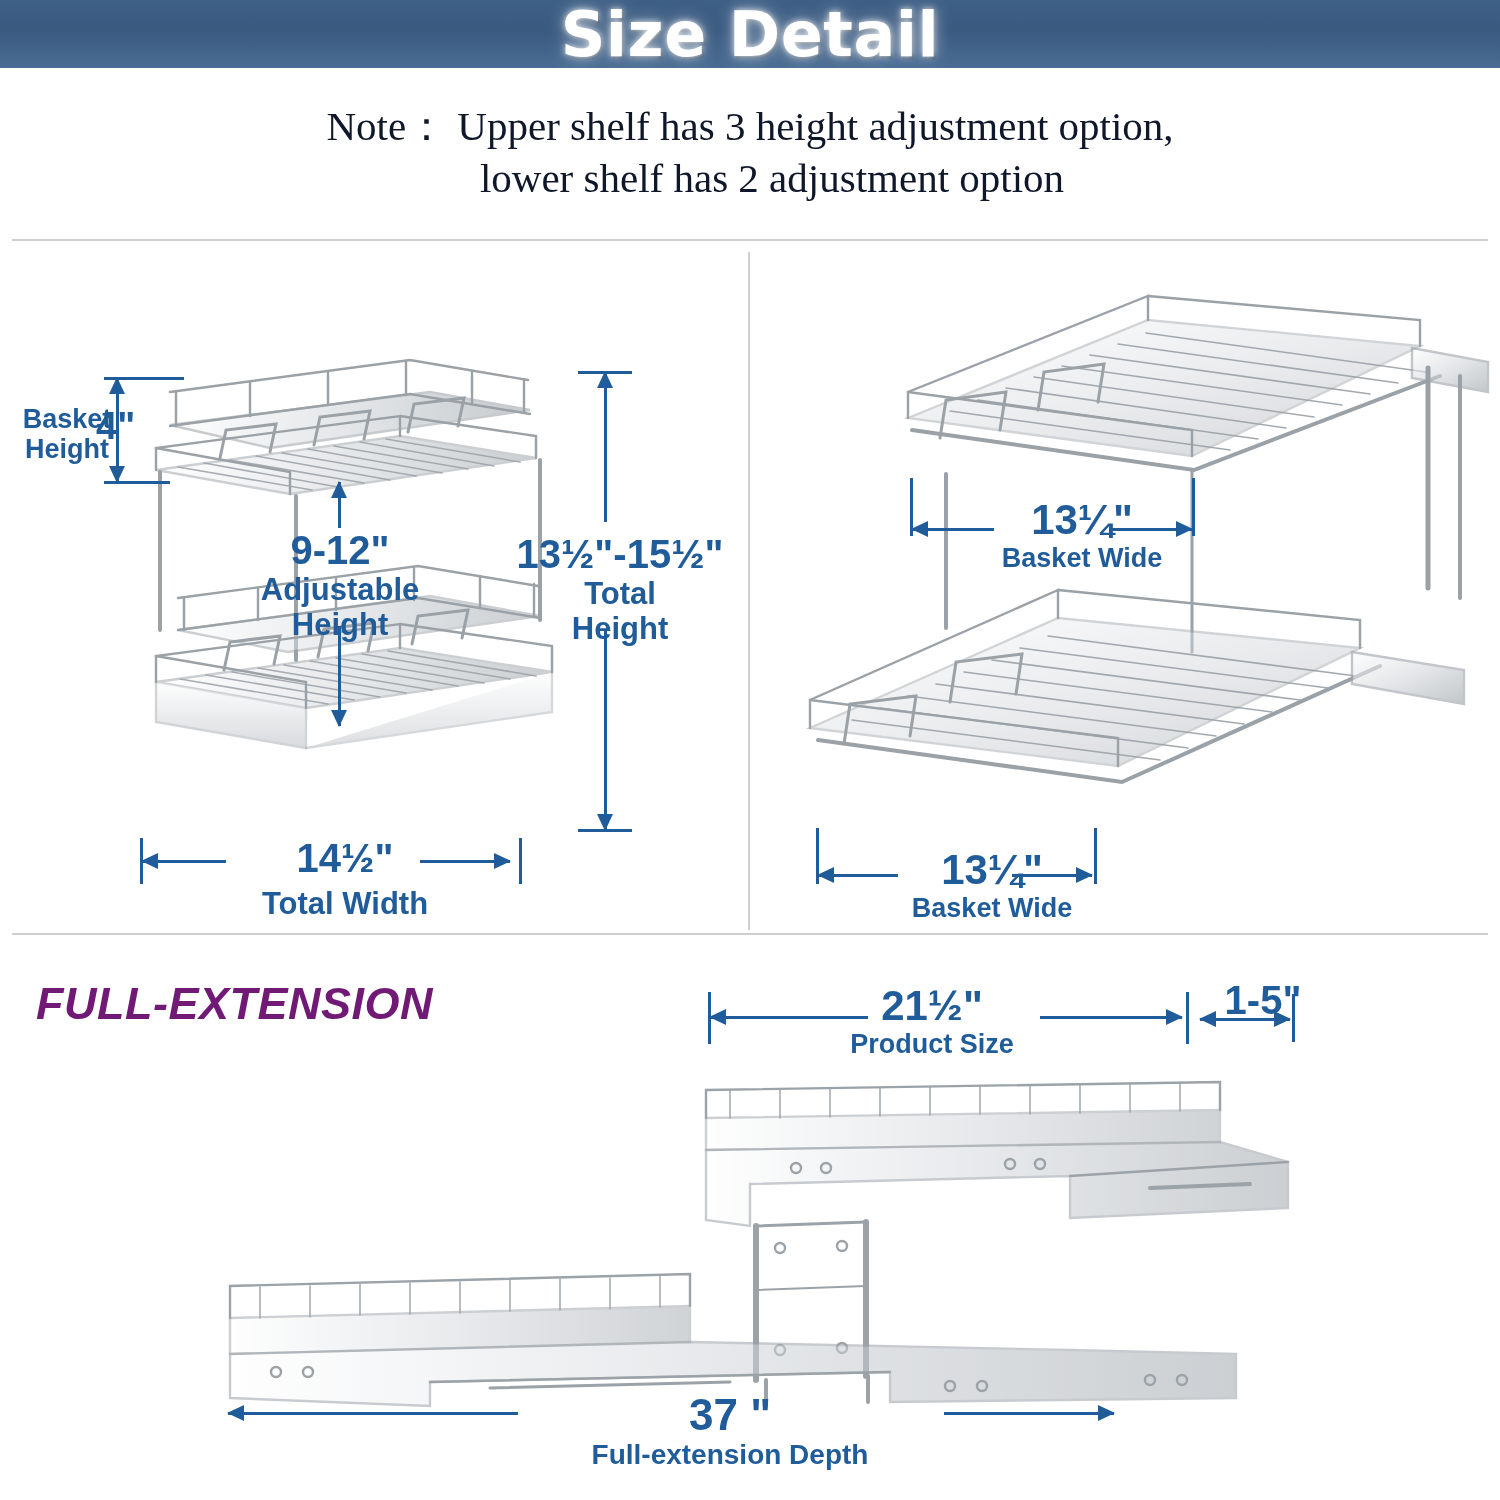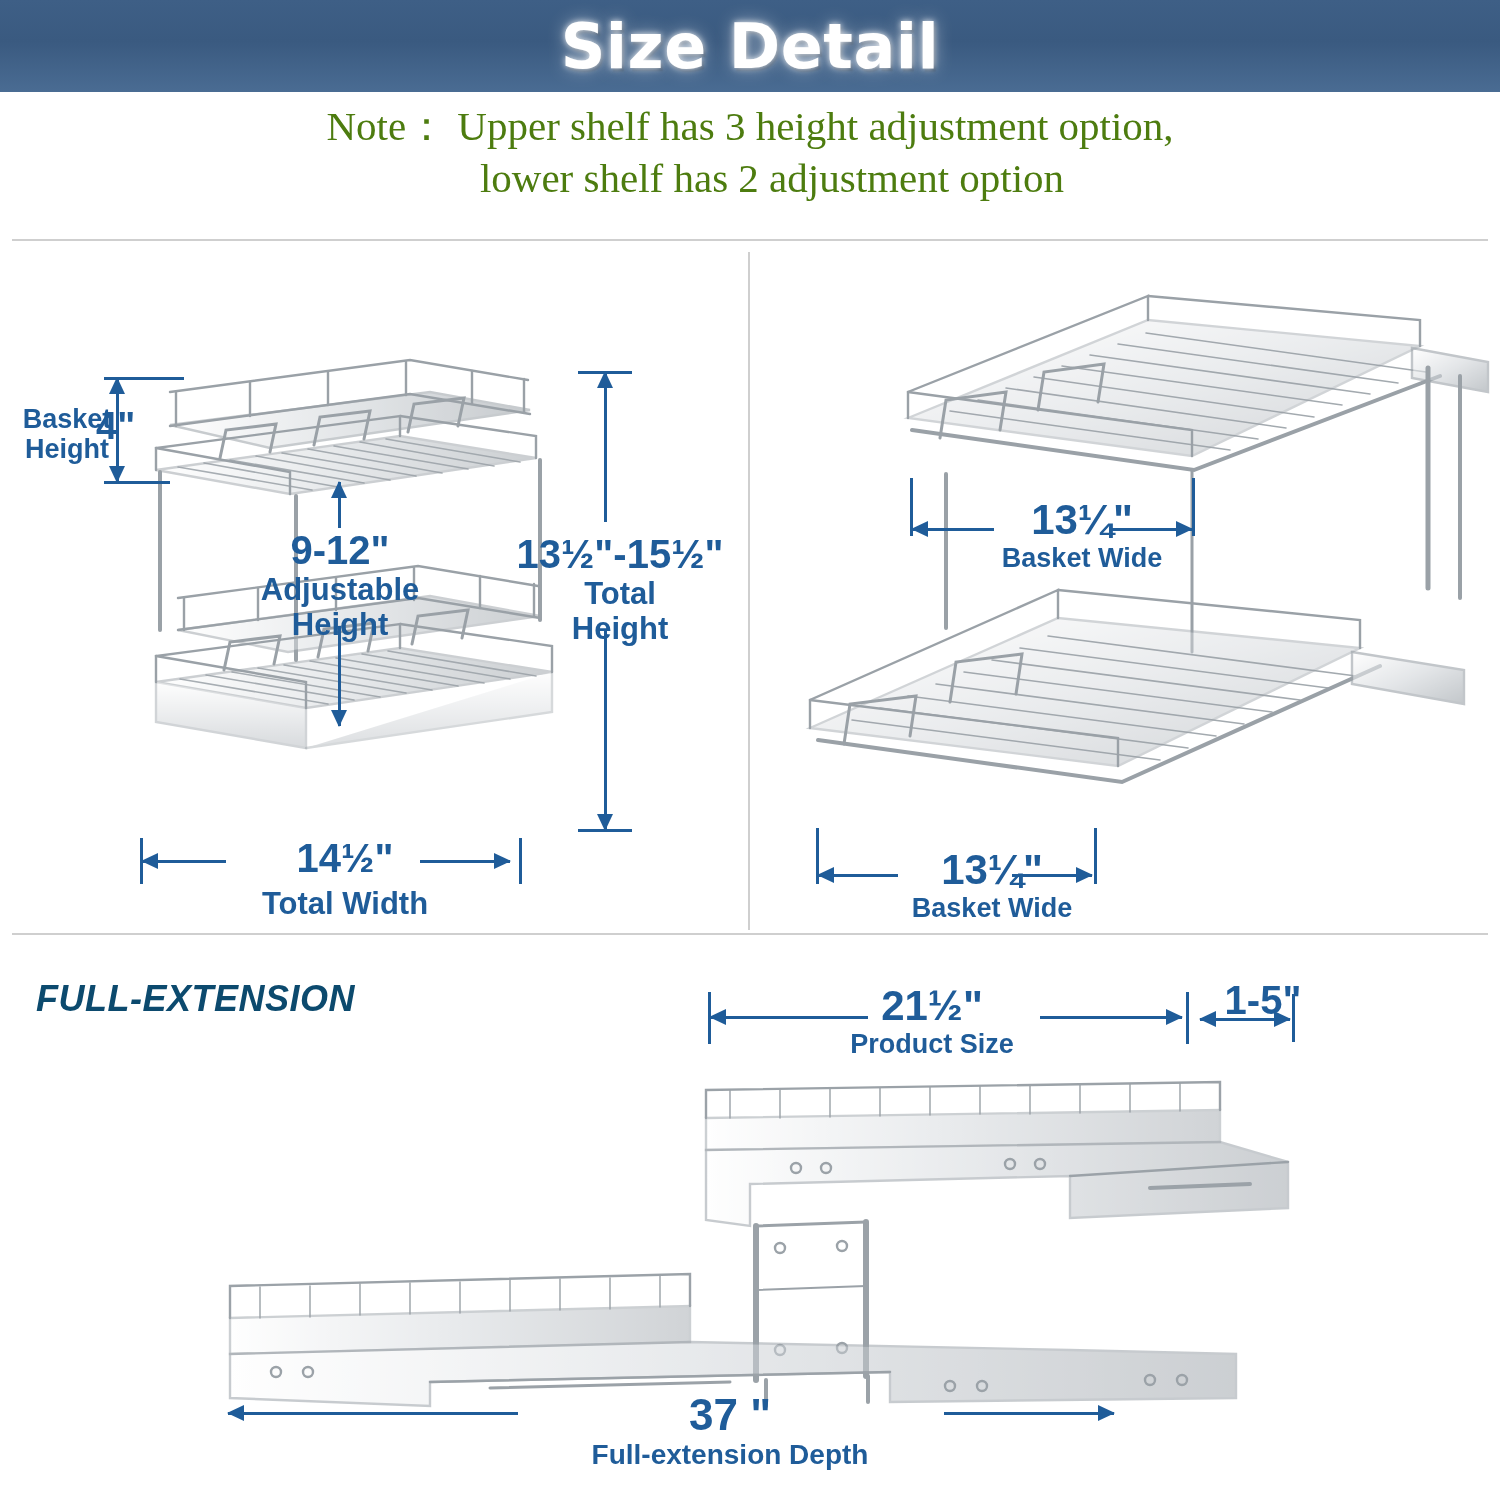--- a/index.html
+++ b/index.html
@@ -18,21 +18,21 @@
     position: relative;
     width: 1500px;
     height: 1500px;
   }
 
   
   .banner {
     position: absolute;
     left: 0; top: 0;
     width: 1500px;
-    height: 92px;
+    height: 68px;
     background: linear-gradient(to bottom, #3e5f86 0%, #3a5a80 45%, #4a6c93 100%);
     display: flex;
     align-items: center;
     justify-content: center;
   }
   .banner-title {
     font-family: "DejaVu Sans", sans-serif;
     font-weight: bold;
     font-size: 62px;
     letter-spacing: 0.5px;
@@ -40,21 +40,21 @@
     text-shadow: 0 0 6px rgba(255,255,255,0.85), 0 0 18px rgba(255,255,255,0.5),
                  2px 3px 2px rgba(0,0,0,0.25);
   }
 
   .note {
     position: absolute;
     left: 0;
     top: 100px;
     width: 1500px;
     text-align: center;
-    color: #4d7c0f;
+    color: #0f172a;
     font-size: 41px;
     line-height: 1.28;
     font-family: "Liberation Serif", serif;
     font-weight: normal;
   }
   .note .l1 { display: block; }
   .note .l2 { display: block; margin-left: 44px; }
 
   
   .hr-top {
@@ -124,24 +124,24 @@
     position: absolute;
     background: #1f5c99;
   }
   .tick.v { width: 3px; }
   .tick.h { height: 3px; }
 
   .full-ext {
     position: absolute;
     left: 36px;
     top: 978px;
-    font-size: 36px;
+    font-size: 45px;
     font-style: italic;
     font-weight: bold;
-    color: #0c4a6e;
+    color: #701a75;
     letter-spacing: 0.5px;
   }
 
   
   .art {
     position: absolute;
   }
 </style>
 </head>
 <body>

